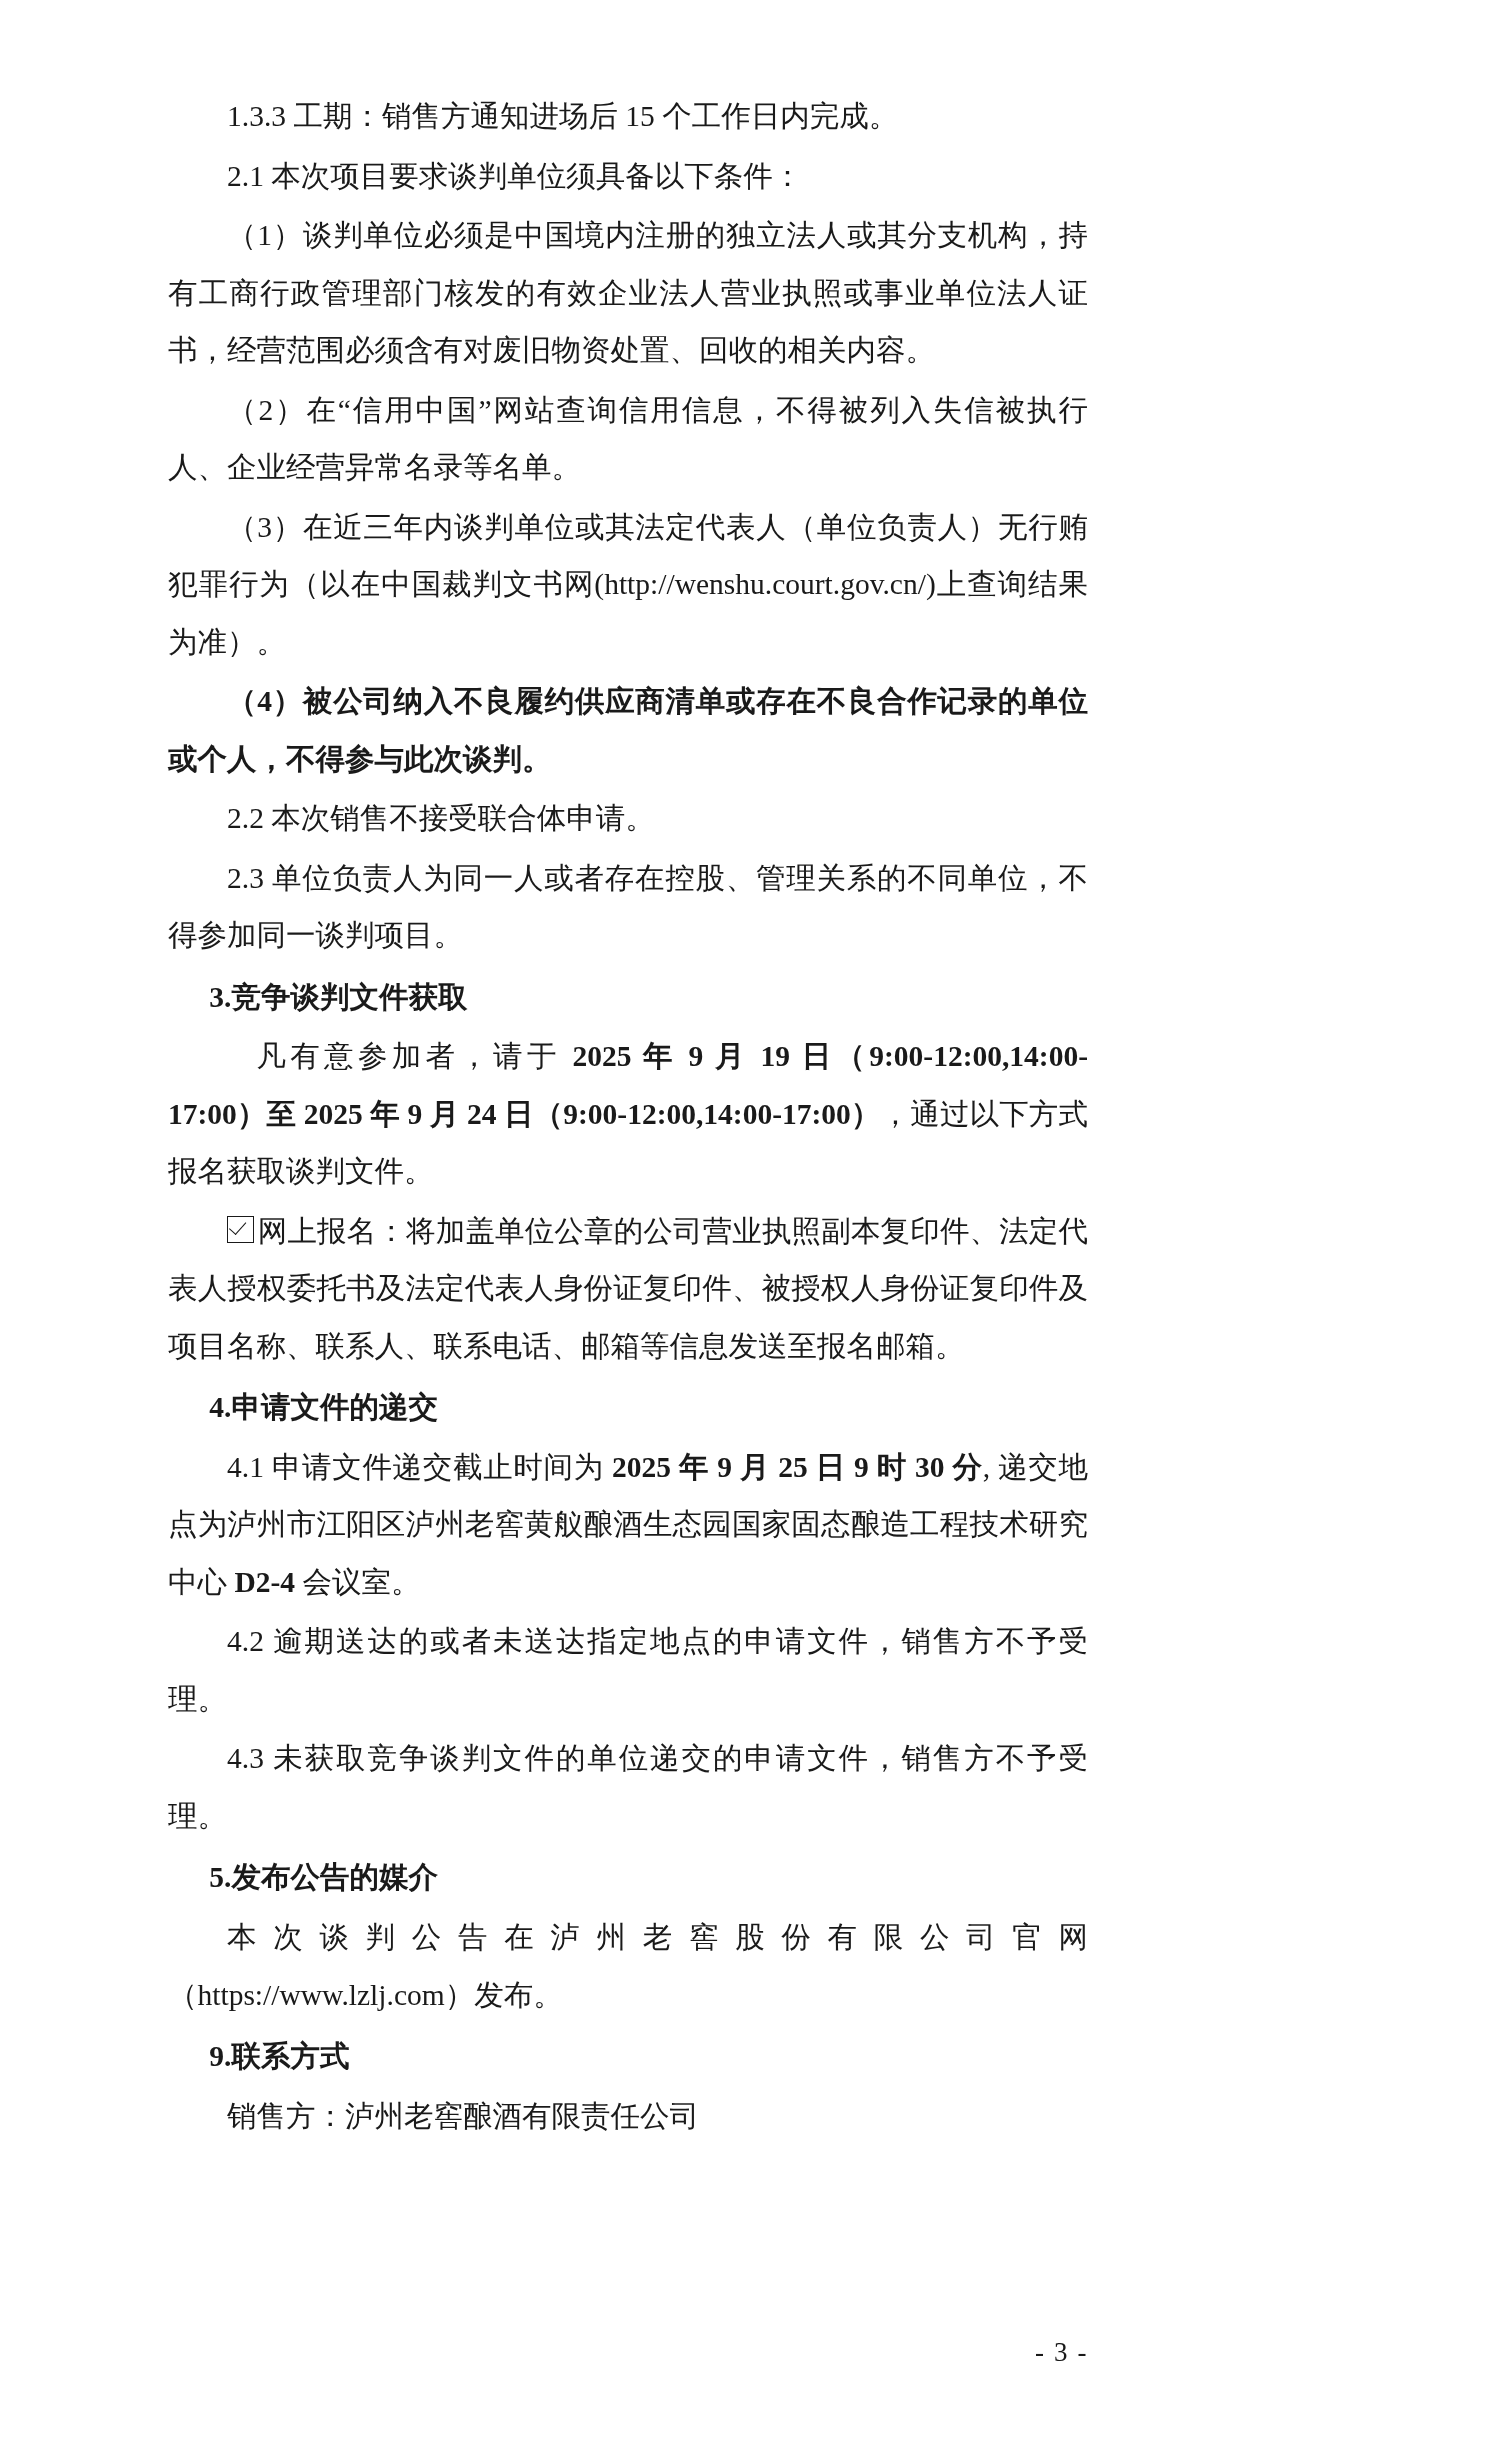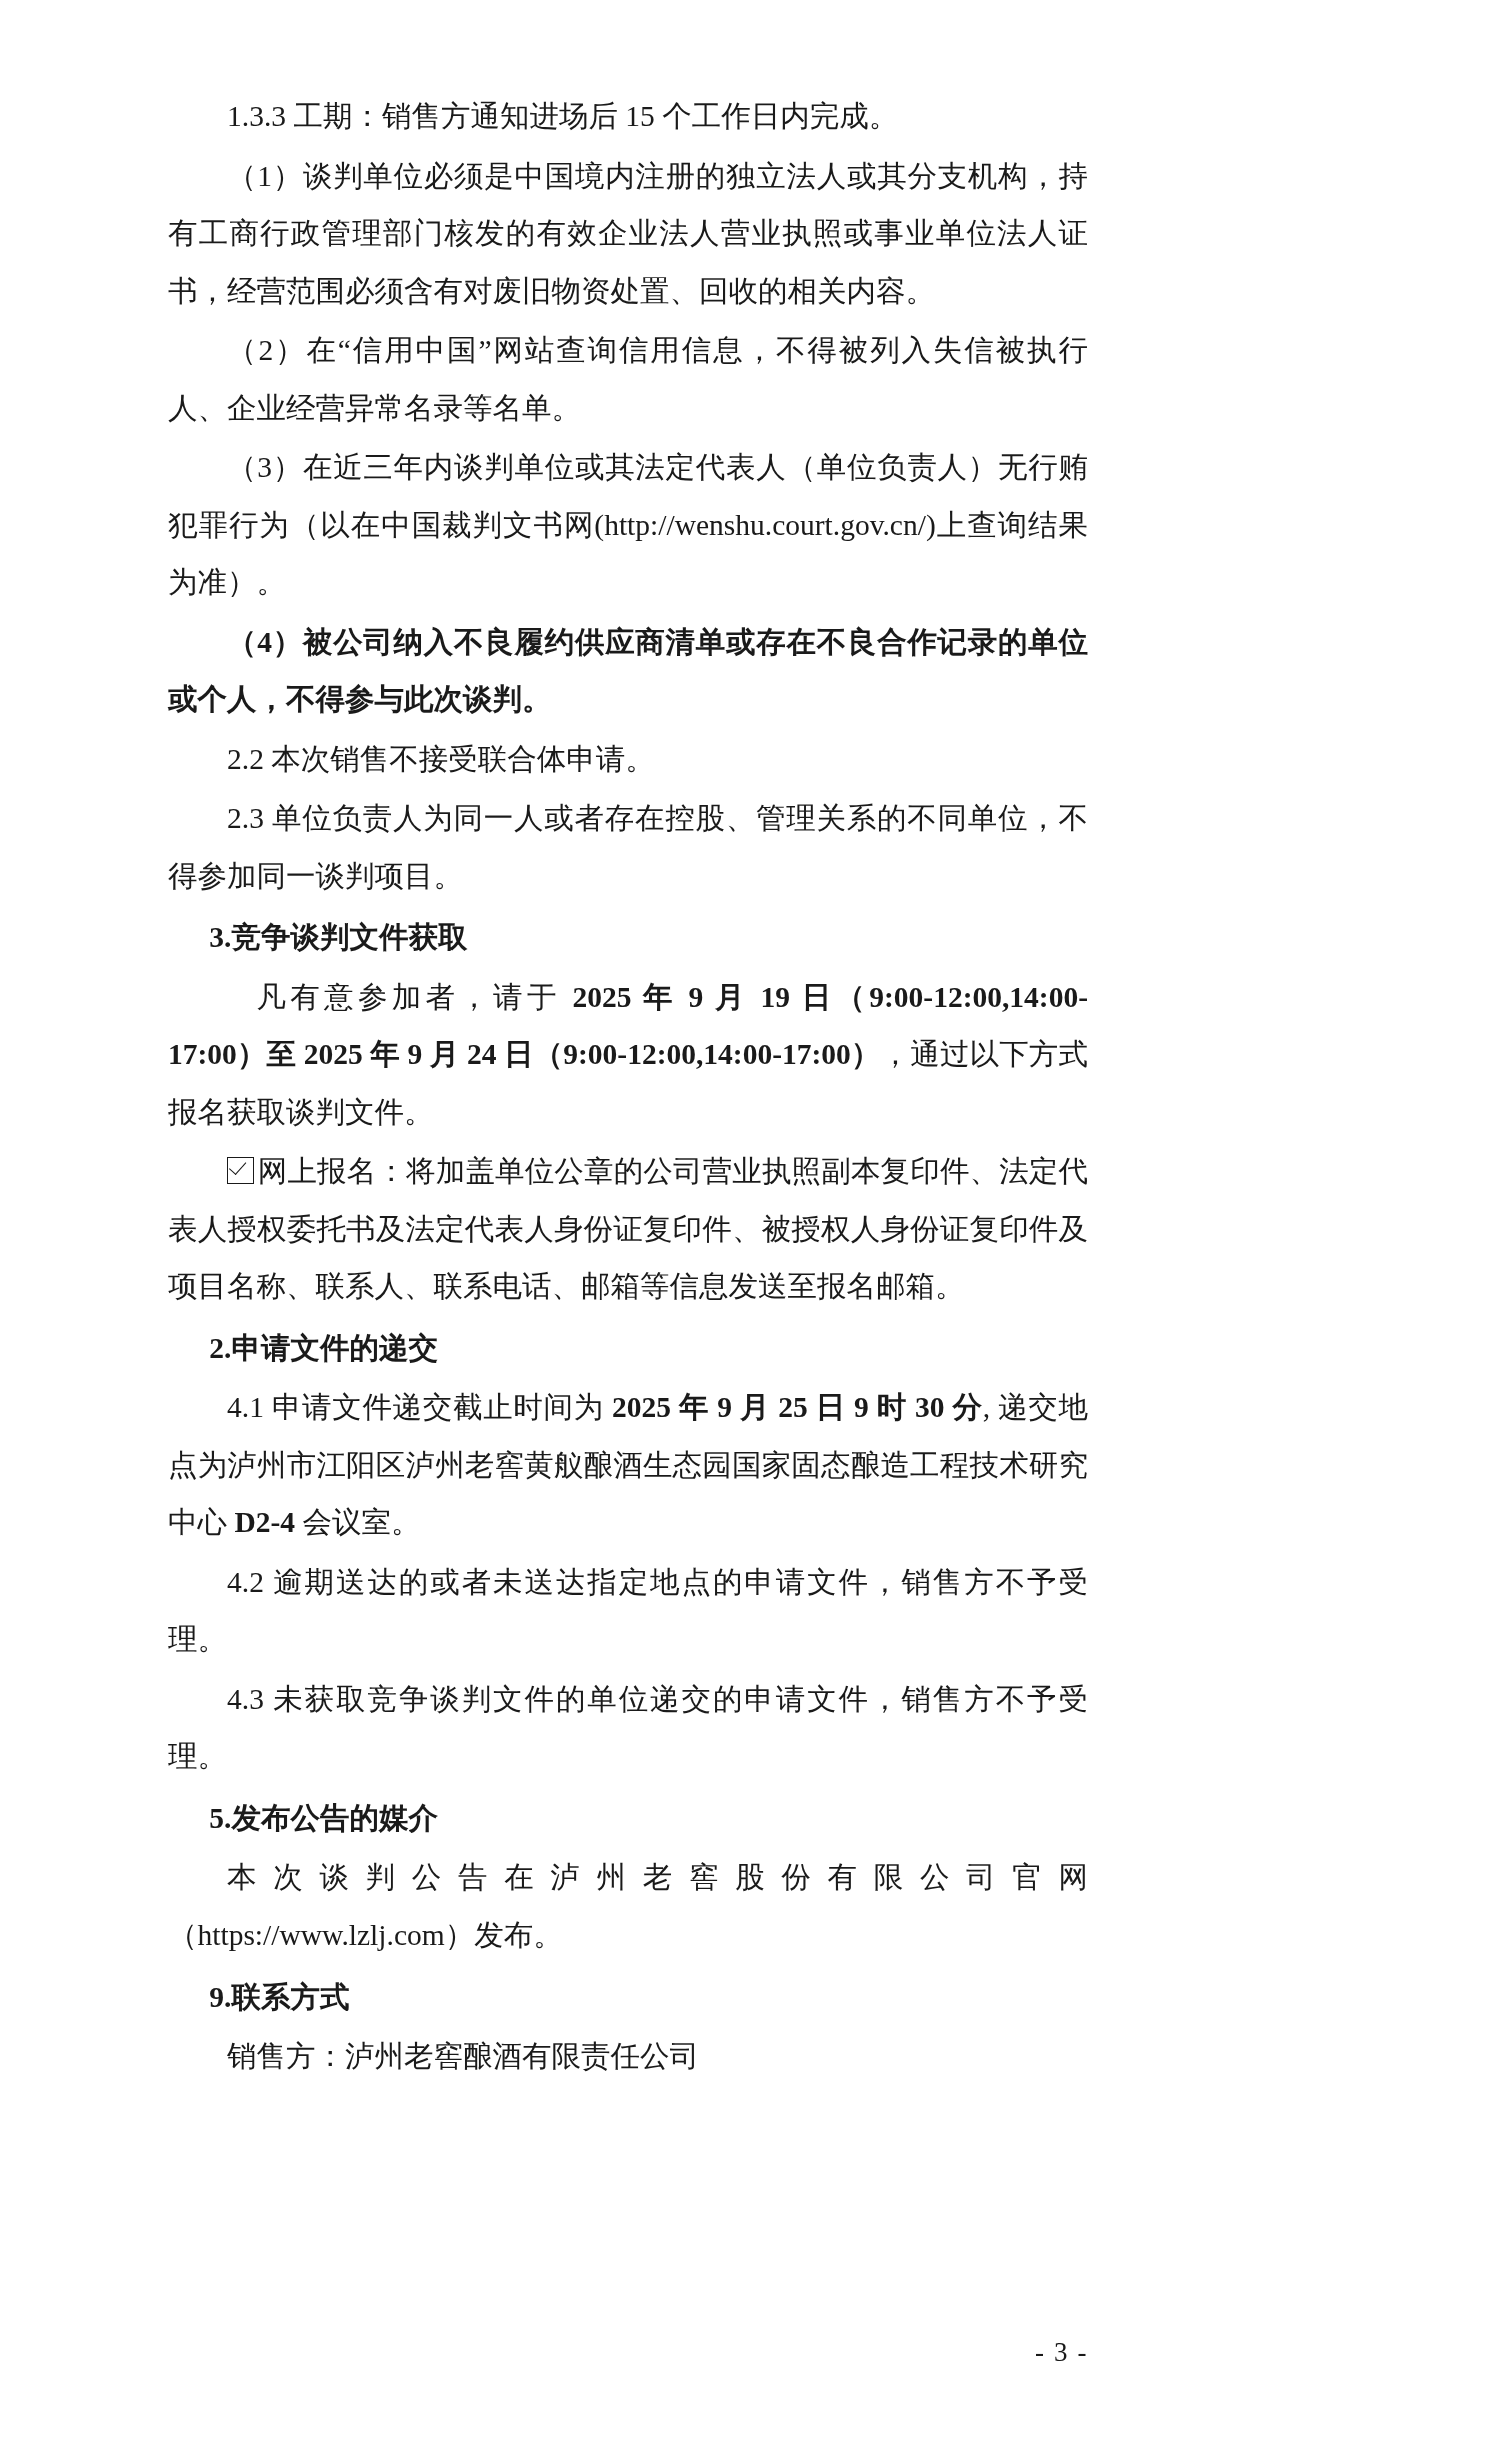--- a/index.html
+++ b/index.html
@@ -73,30 +73,31 @@
     font-size: 27px;
     letter-spacing: 0.06em;
   }
 </style>
 </head>
 <body>
 
 <div class="page">
   <div class="doc-body" id="doc-body">
       <p class="indent"><span>1.3.3 工期：销售方通知进场后 15 个工作日内完成。</span></p>
+      <p class="indent"><span>2.1 本次项目要求谈判单位须具备以下条件：</span></p>
       <p class="indent"><span>（1）谈判单位必须是中国境内注册的独立法人或其分支机构，持有工商行政管理部门核发的有效企业法人营业执照或事业单位法人证书，经营范围必须含有对废旧物资处置、回收的相关内容。</span></p>
       <p class="indent"><span>（2）在“信用中国”网站查询信用信息，不得被列入失信被执行人、企业经营异常名录等名单。</span></p>
       <p class="indent"><span>（3）在近三年内谈判单位或其法定代表人（单位负责人）无行贿犯罪行为（以在中国裁判文书网(http://wenshu.court.gov.cn/)上查询结果为准）。</span></p>
       <p class="indent bold"><span>（4）被公司纳入不良履约供应商清单或存在不良合作记录的单位或个人，不得参与此次谈判。</span></p>
       <p class="indent"><span>2.2 本次销售不接受联合体申请。</span></p>
       <p class="indent"><span>2.3 单位负责人为同一人或者存在控股、管理关系的不同单位，不得参加同一谈判项目。</span></p>
       <p class="heading"><span>3.竞争谈判文件获取</span></p>
       <p class="indent-deep"><span>凡有意参加者，请于 </span><span class="bold">2025 年 9 月 19 日（9:00-12:00,14:00-17:00）至 2025 年 9 月 24 日（9:00-12:00,14:00-17:00）</span><span>，通过以下方式报名获取谈判文件。</span></p>
       <p class="indent indent"><span class="check-box"></span><span>网上报名：将加盖单位公章的公司营业执照副本复印件、法定代表人授权委托书及法定代表人身份证复印件、被授权人身份证复印件及项目名称、联系人、联系电话、邮箱等信息发送至报名邮箱。</span></p>
-      <p class="heading"><span>2.申请文件的递交</span></p>
+      <p class="heading"><span>4.申请文件的递交</span></p>
       <p class="indent"><span>4.1 申请文件递交截止时间为 </span><span class="bold">2025 年 9 月 25 日 9 时 30 分</span><span>, 递交地点为泸州市江阳区泸州老窖黄舣酿酒生态园国家固态酿造工程技术研究中心 </span><span class="bold">D2-4</span><span> 会议室。</span></p>
       <p class="indent"><span>4.2 逾期送达的或者未送达指定地点的申请文件，销售方不予受理。</span></p>
       <p class="indent"><span>4.3 未获取竞争谈判文件的单位递交的申请文件，销售方不予受理。</span></p>
       <p class="heading"><span>5.发布公告的媒介</span></p>
       <p class="indent"><span>本次谈判公告在泸州老窖股份有限公司官网（https://www.lzlj.com）发布。</span></p>
       <p class="heading"><span>9.联系方式</span></p>
       <p class="indent"><span>销售方：泸州老窖酿酒有限责任公司</span></p>
     </div>
   <div class="page-number">- 3 -</div>
 </div>

